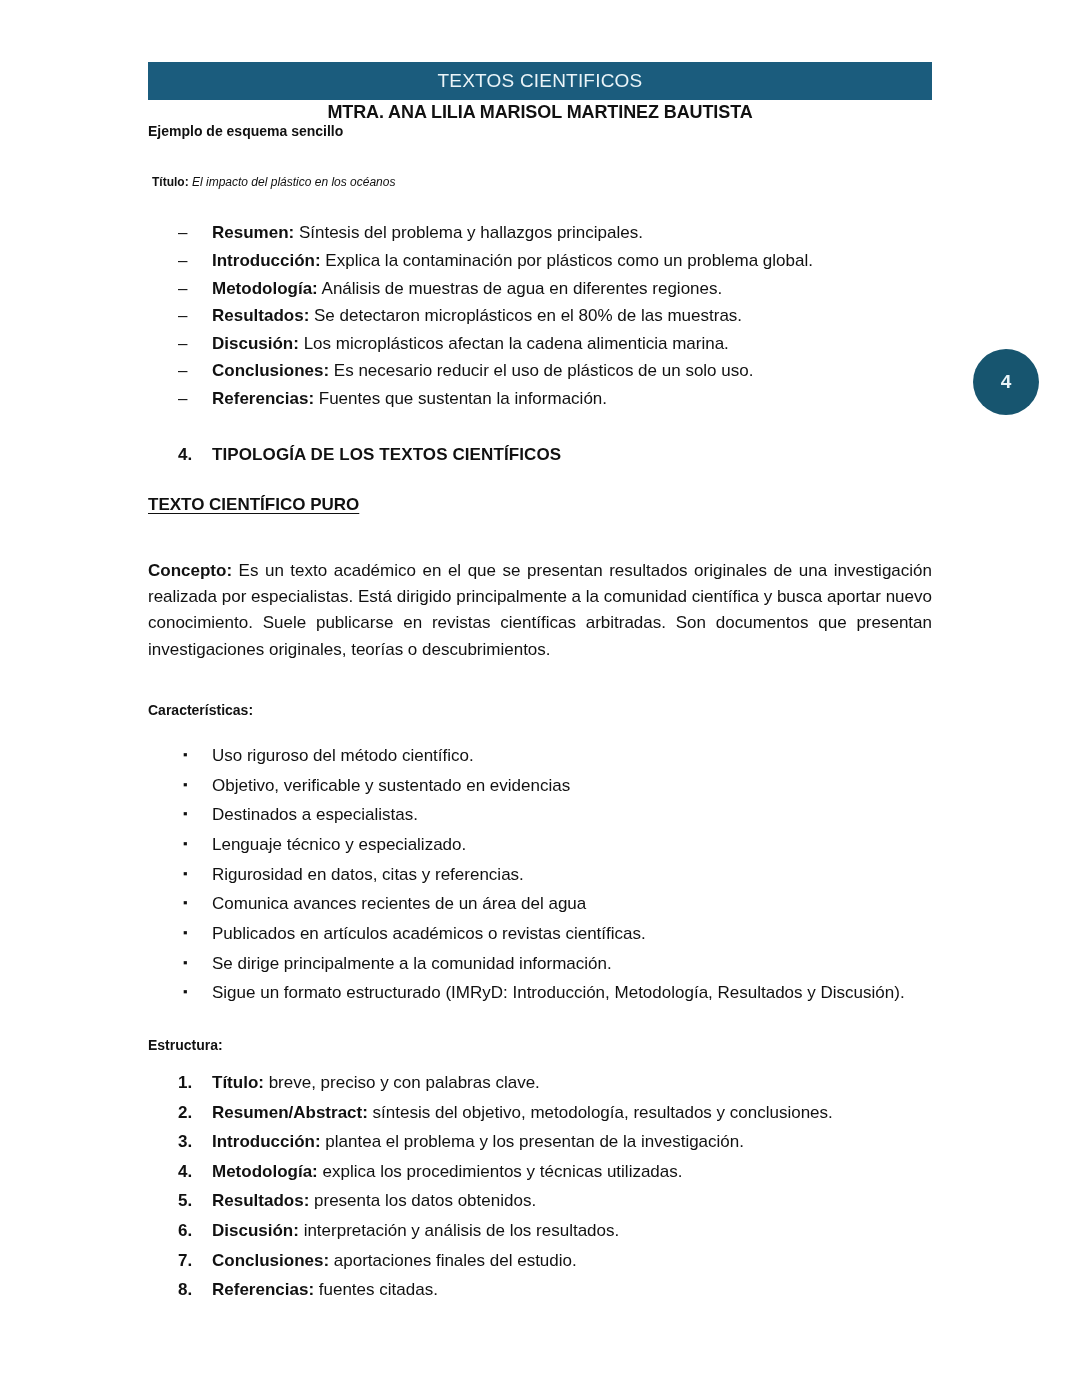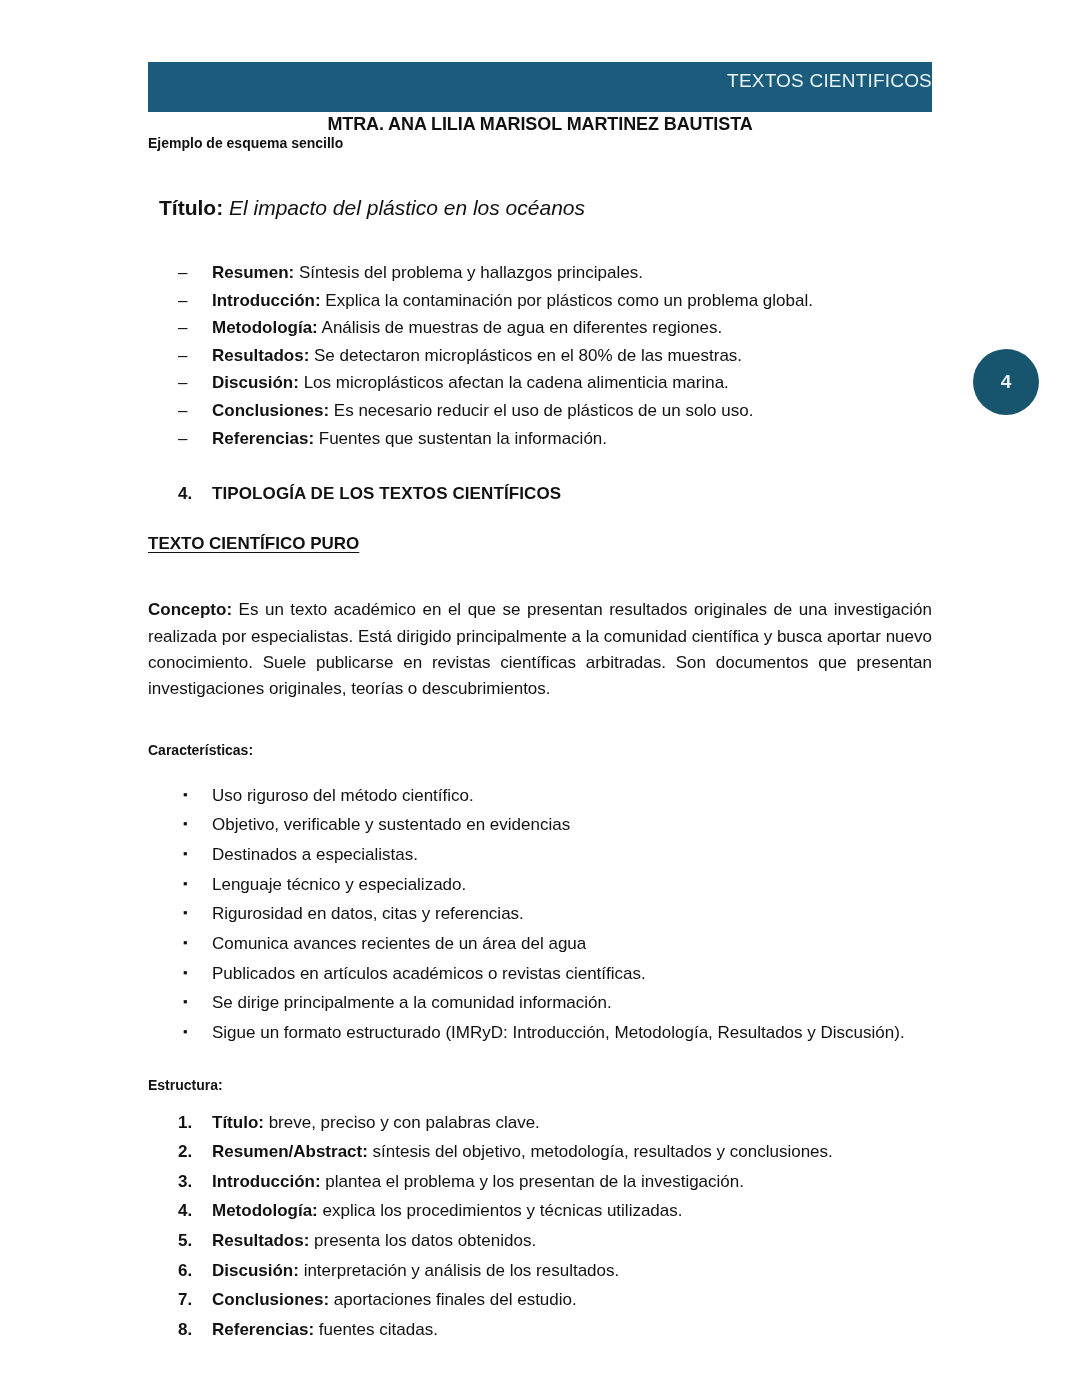--- a/index.html
+++ b/index.html
@@ -24,44 +24,44 @@
   .content {
     position: absolute;
     left: 148px;
     top: 62px;
     width: 784px;
   }
 
   
   .banner {
     background: #1b5c7d;
-    height: 50px;
+    height: 38px;
     line-height: 38px;
-    text-align: right;
+    text-align: center;
     color: #eaf4f8;
     font-size: 19px;
     letter-spacing: 0.2px;
     font-weight: 400;
   }
 
   .author-line {
     text-align: center;
     font-weight: bold;
     font-size: 18px;
     color: #111111;
     margin-top: 5px;
     letter-spacing: -0.1px;
   }
 
   
   .para {
-    font-size: 21px;
+    font-size: 12px;
     line-height: 1.52;
     color: #111111;
-    margin: 11px;
+    margin: 4px;
   }
   .bold-head {
     font-weight: bold;
     font-size: 14px;
     color: #111111;
     margin: 0;
   }
   .lbl { font-weight: bold; }
   .ital { font-style: italic; }
   .spacer-18 { height: 18px; }

